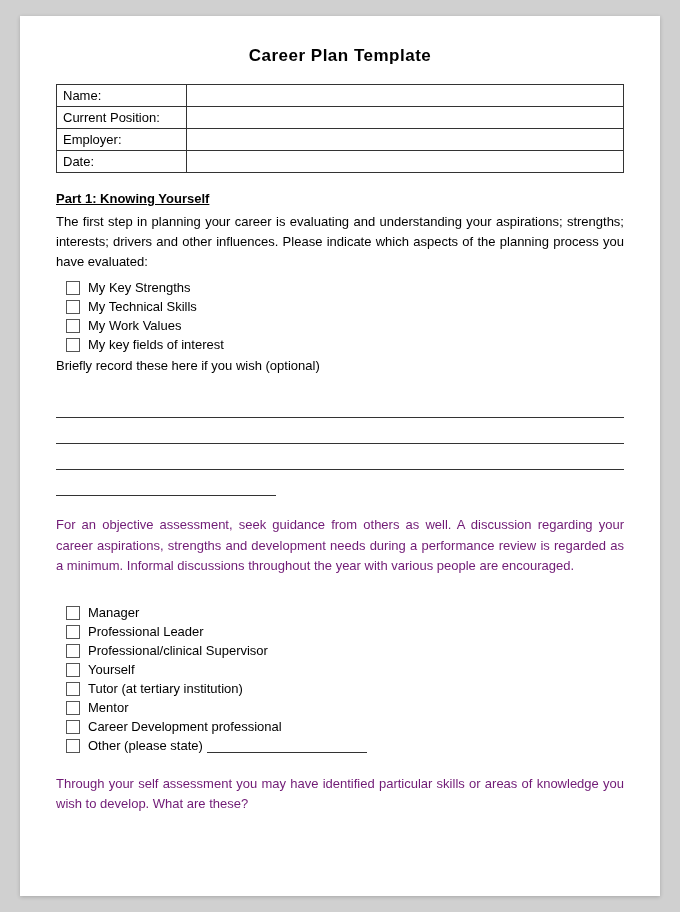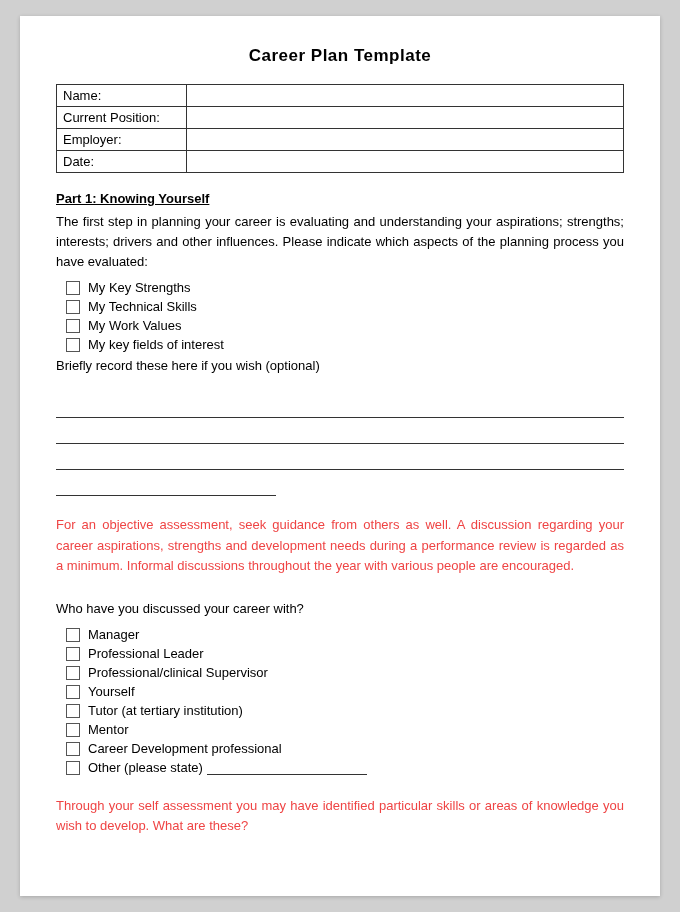--- a/index.html
+++ b/index.html
@@ -54,21 +54,21 @@
       margin-bottom: 6px;
     }
     
     .body-text {
       font-size: 13px;
       line-height: 1.55;
       text-align: justify;
       margin-bottom: 8px;
     }
     .body-text.red {
-      color: #ef4444;
+      color: #701a75;
     }
     
     .checkbox-list {
       list-style: none;
       margin: 6px 0 6px 10px;
     }
     .checkbox-list li {
       display: flex;
       align-items: flex-end;
       margin-bottom: 4px;
@@ -179,21 +179,20 @@
   </div>
 
   <br>
 
   
   <p class="body-text red">For an objective assessment, seek guidance from others as well.  A discussion regarding your career aspirations, strengths and development needs during a performance review is regarded as a minimum.  Informal discussions throughout the year with various people are encouraged.</p>
 
   <br>
 
   
-  <p class="body-text">Who have you discussed your career with?</p>
 
   
   <ul class="checkbox-list" id="discussed-list">
       <li>
         <span class="checkbox-icon"></span>
         <span>Manager</span>
       </li>
       <li>
         <span class="checkbox-icon"></span>
         <span>Professional Leader</span>

